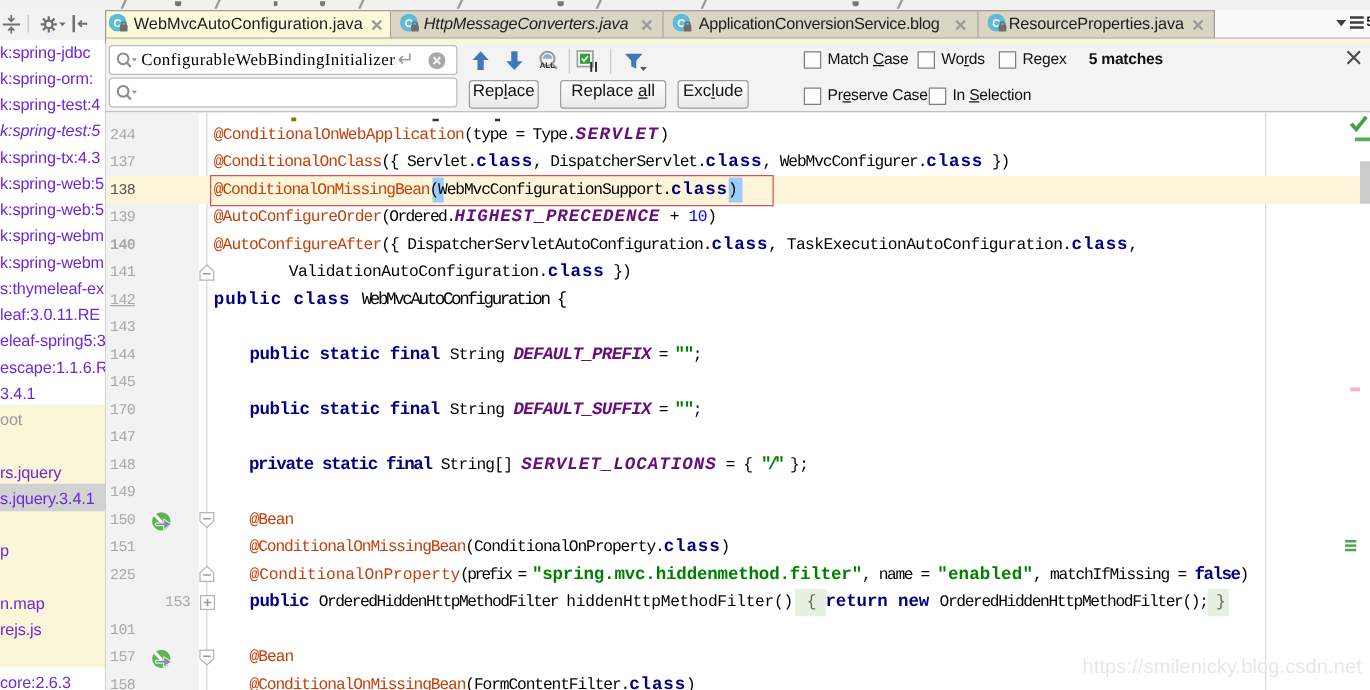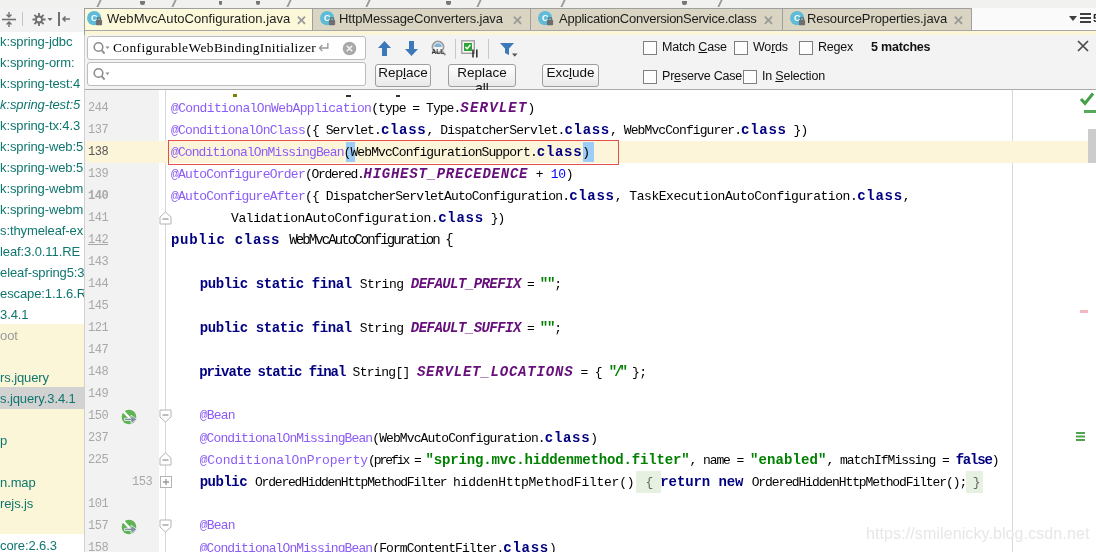--- a/index.html
+++ b/index.html
@@ -1,35 +1,35 @@
 <!DOCTYPE html>
 <html><head>
 <meta charset="utf-8">
 <style>
 * { margin:0; padding:0; box-sizing:border-box; }
 html,body { width:1096px; height:552px; overflow:hidden; }
 body { position:relative; background:#ffffff; font-family:"Liberation Sans", sans-serif; }
 .abs { position:absolute; }
 
 .cl { position:absolute; white-space:pre; font-family:"Liberation Mono", monospace; font-size:13px; line-height:22px; height:22px; color:#000; }
-.an { color:#8b5cf6; letter-spacing:1.2px; }
+.an { color:#c2410c; letter-spacing:1.2px; }
 .pl { color:#000000; letter-spacing:-0.8px; }
 .kw { color:#000080; font-weight:bold; font-size:14px; letter-spacing:0.2px; }
 .st { color:#008000; font-weight:bold; font-size:14px; }
 .sf { color:#660E7A; font-weight:bold; font-style:italic; font-size:14px; }
 .nu { color:#0000FF; letter-spacing:-0.8px; }
 .lnum { position:absolute; left:88px; font-family:"Liberation Mono", monospace; font-size:12px; color:#a8a8a8; line-height:22px; height:22px; letter-spacing:-0.5px; }
 
 .tab { position:absolute; top:8px; height:23px; background:#d9d5c2; border-right:1px solid #9f9f9f; }
 .tabtxt { position:absolute; top:4px; font-size:13px; color:#1c1c1c; white-space:nowrap; }
 .tx { position:absolute; top:5px; color:#9a9a9a; font-size:13px; font-weight:bold; }
 .cbox { position:absolute; width:14px; height:14px; background:#fdfdfd; border:1px solid #7f7f7f; }
 .cblab { position:absolute; font-size:12.5px; letter-spacing:-0.2px; color:#111; white-space:nowrap; }
 .btn { position:absolute; top:64px; height:23px; background:linear-gradient(#fefefe,#e9e9e9); border:1px solid #9e9e9e; border-radius:3px; font-size:13.5px; color:#111; text-align:center; }
-.treerow { position:absolute; left:0; width:85px; height:21px; line-height:21px; font-size:13px; letter-spacing:-0.1px; color:#0f766e; white-space:nowrap; overflow:hidden; }
+.treerow { position:absolute; left:0; width:85px; height:21px; line-height:21px; font-size:13px; letter-spacing:-0.1px; color:#6d28d9; white-space:nowrap; overflow:hidden; }
 </style>
 </head>
 <body>
 
 <div class="abs" style="left:0;top:0;width:1096px;height:8px;background:#f1f1f0;"></div>
 
 <div class="abs" style="left:0;top:8px;width:85px;height:24px;background:#f2f2f2;"></div>
 <div class="abs" style="left:0;top:32px;width:85px;height:520px;background:#ffffff;"></div>
 <div class="abs" style="left:0;top:324px;width:85px;height:210px;background:#fbf6d8;"></div>
 <div class="abs" style="left:0;top:387px;width:85px;height:22px;background:#d2d2d2;"></div>
@@ -70,25 +70,25 @@
 <div class="abs" style="left:219px;top:1px;width:3px;height:4px;background:#777;border-radius:0 0 2px 2px;"></div>
 <div class="abs" style="left:256px;top:1px;width:4px;height:4px;background:#777;border-radius:0 0 2px 2px;"></div>
 <div class="abs" style="left:446px;top:1px;width:5px;height:4px;background:#777;border-radius:0 0 2px 2px;"></div>
 <div class="abs" style="left:682px;top:1px;width:5px;height:4px;background:#777;border-radius:0 0 2px 2px;"></div>
 
 <div class="abs" style="left:84px;top:8px;width:229px;height:27px;background:#fcf8da;border-left:1px solid #9f9f9f;border-right:1px solid #9f9f9f;border-top:1px solid #9f9f9f;"></div>
 <div class="tabtxt" style="left:107px;top:11px;letter-spacing:0.05px;">WebMvcAutoConfiguration.java</div>
 <div class="tx" style="left:296px;top:13px;">✕</div>
 
 <div class="tab" style="left:313px;width:218px;border-top:1px solid #9f9f9f;"></div>
-<div class="tabtxt" style="left:339px;top:11px;letter-spacing:-0.15px;">HttpMessageConverters.java</div>
+<div class="tabtxt" style="left:339px;top:11px;letter-spacing:-0.15px;font-style:italic;">HttpMessageConverters.java</div>
 <div class="tx" style="left:512px;top:13px;">✕</div>
 
 <div class="tab" style="left:531px;width:252px;border-top:1px solid #9f9f9f;"></div>
-<div class="tabtxt" style="left:559px;top:11px;letter-spacing:-0.25px;">ApplicationConversionService.class</div>
+<div class="tabtxt" style="left:559px;top:11px;letter-spacing:-0.25px;">ApplicationConversionService.blog</div>
 <div class="tx" style="left:763px;top:13px;">✕</div>
 
 <div class="tab" style="left:783px;width:189px;border-top:1px solid #9f9f9f;"></div>
 <div class="tabtxt" style="left:807px;top:11px;letter-spacing:-0.1px;">ResourceProperties.java</div>
 <div class="tx" style="left:953px;top:13px;">✕</div>
 
 <svg class="abs" style="left:87px;top:11px;" width="16" height="16" viewBox="0 0 18 18">
     <circle cx="8" cy="8" r="8" fill="#5fbcd9"></circle>
     <text x="8" y="11.5" font-size="10" font-weight="bold" fill="#fff" text-anchor="middle" font-family="Liberation Sans">C</text>
     <rect x="10" y="10" width="7" height="6" rx="1" fill="#6e6e6e"></rect>
@@ -163,21 +163,21 @@
     <rect x="11.2" y="9.5" width="1.6" height="8" fill="#333"></rect>
     <rect x="15" y="9.5" width="1.6" height="8" fill="#333"></rect>
   </svg>
 <div class="abs" style="left:488px;top:39px;width:1px;height:20px;background:#c9c9c9;"></div>
 <svg class="abs" style="left:499px;top:42px;" width="20" height="16" viewBox="0 0 20 16">
     <path d="M1 1 L15 1 L10 6.5 L10 13 L6 11 L6 6.5 Z" fill="#3d79ba"></path>
     <path d="M13 11.5 l5.5 0 l-2.75 3.3 z" fill="#555"></path>
   </svg>
 
 <div class="btn" style="left:375px;width:56px;">Rep<span style="text-decoration:underline">l</span>ace</div>
-<div class="btn" style="left:448px;width:68px;">Replace <span style="text-decoration:underline">a</span>ll</div>
+<div class="btn" style="left:448px;width:85px;">Replace <span style="text-decoration:underline">a</span>ll</div>
 <div class="btn" style="left:542px;width:57px;">Exc<span style="text-decoration:underline">l</span>ude</div>
 
 <div class="cbox" style="left:643px;top:41px;"></div>
 <div class="cblab" style="left:662px;top:40px;">Match <span style="text-decoration:underline">C</span>ase</div>
 <div class="cbox" style="left:734px;top:41px;"></div>
 <div class="cblab" style="left:753px;top:40px;">Wo<span style="text-decoration:underline">r</span>ds</div>
 <div class="cbox" style="left:799px;top:41px;"></div>
 <div class="cblab" style="left:818px;top:40px;">Re<span style="text-decoration:underline">g</span>ex</div>
 <div class="cblab" style="left:871px;top:40px;font-weight:bold;">5 matches</div>
 <div class="cbox" style="left:643px;top:70px;"></div>
@@ -222,26 +222,26 @@
 <div class="lnum" style="top:97px;">244</div>
 <div class="lnum" style="top:119px;">137</div>
 <div class="lnum" style="top:141px;color:#555;">138</div>
 <div class="lnum" style="top:163px;">139</div>
 <div class="lnum" style="top:185px;font-weight:bold;">140</div>
 <div class="lnum" style="top:207px;">141</div>
 <div class="lnum" style="top:229px;text-decoration:underline;">142</div>
 <div class="lnum" style="top:251px;">143</div>
 <div class="lnum" style="top:273px;">144</div>
 <div class="lnum" style="top:295px;">145</div>
-<div class="lnum" style="top:317px;">121</div>
+<div class="lnum" style="top:317px;">170</div>
 <div class="lnum" style="top:339px;">147</div>
 <div class="lnum" style="top:361px;">148</div>
 <div class="lnum" style="top:383px;">149</div>
 <div class="lnum" style="top:405px;">150</div>
-<div class="lnum" style="top:427px;">237</div>
+<div class="lnum" style="top:427px;">151</div>
 <div class="lnum" style="top:449px;">225</div>
 <div class="lnum" style="top:471px;margin-left:44px;">153</div>
 <div class="lnum" style="top:493px;">101</div>
 <div class="lnum" style="top:515px;">157</div>
 <div class="lnum" style="top:537px;">158</div>
 
 <svg class="abs" style="left:121px;top:409px;" width="18" height="17" viewBox="0 0 18 17">
     <circle cx="8" cy="8" r="7.3" fill="#5eb354"></circle>
     <path d="M2.5 2.5 L8.5 9" stroke="#fff" stroke-width="2.4"></path>
     <path d="M3.5 9.3 L10 9.3 L10 6.2 L16 10.4 L10 14.6 L10 11.5 L3.5 11.5 Z" fill="#7f93a5" stroke="#f4f4f4" stroke-width="0.8"></path>
@@ -280,21 +280,21 @@
 <div class="cl" style="left:171px;top:119px;"><span class="an" style="letter-spacing:-0.75px;">@ConditionalOnClass</span><span class="pl" style="letter-spacing:-0.9px;">({ Servlet.</span><span class="kw" style="letter-spacing:0.7px;">class</span><span class="pl" style="letter-spacing:-0.9px;">, DispatcherServlet.</span><span class="kw" style="letter-spacing:0.7px;">class</span><span class="pl" style="letter-spacing:-0.9px;">, WebMvcConfigurer.</span><span class="kw" style="letter-spacing:0.7px;">class</span><span class="pl" style="letter-spacing:-0.9px;"> })</span></div>
 <div class="cl" style="left:171px;top:141px;"><span class="an" style="letter-spacing:-0.9px;">@ConditionalOnMissingBean</span><span class="pl" style="letter-spacing:-0.9px;">(WebMvcConfigurationSupport.</span><span class="kw" style="letter-spacing:0.7px;">class</span><span class="pl" style="letter-spacing:-0.9px;">)</span></div>
 <div class="cl" style="left:171px;top:163px;"><span class="an" style="letter-spacing:-0.75px;">@AutoConfigureOrder</span><span class="pl" style="letter-spacing:-1.3px;">(Ordered.</span><span class="sf" style="letter-spacing:0.75px;">HIGHEST_PRECEDENCE</span><span class="pl" style="letter-spacing:-0.3px;"> + </span><span class="nu" style="letter-spacing:-0.3px;">10</span><span class="pl" style="letter-spacing:-0.3px;">)</span></div>
 <div class="cl" style="left:171px;top:185px;"><span class="an" style="letter-spacing:-0.75px;">@AutoConfigureAfter</span><span class="pl" style="letter-spacing:-0.85px;">({ DispatcherServletAutoConfiguration.</span><span class="kw" style="letter-spacing:0.7px;">class</span><span class="pl" style="letter-spacing:-0.45px;">, TaskExecutionAutoConfiguration.</span><span class="kw" style="letter-spacing:0.7px;">class</span><span class="pl">,</span></div>
 <div class="cl" style="left:231px;top:207px;"><span class="pl" style="letter-spacing:-0.4px;">ValidationAutoConfiguration.</span><span class="kw" style="letter-spacing:0.7px;">class</span><span class="pl" style="letter-spacing:-0.9px;"> })</span></div>
 <div class="cl" style="left:171px;top:229px;"><span class="kw" style="letter-spacing:0.7px;">public class </span><span class="pl" style="font-size:14px;letter-spacing:-1.9px;">WebMvcAutoConfiguration {</span></div>
 <div class="cl" style="left:199.7px;top:273px;"><span class="kw" style="letter-spacing:-0.4px;">public static final </span><span class="pl" style="letter-spacing:-0.5px;">String </span><span class="sf" style="letter-spacing:-0.55px;">DEFAULT_PREFIX</span><span class="pl" style="letter-spacing:-1.5px;"> = </span><span class="st" style="letter-spacing:-1.1px;">""</span><span class="pl">;</span></div>
 <div class="cl" style="left:199.7px;top:317px;"><span class="kw" style="letter-spacing:-0.4px;">public static final </span><span class="pl" style="letter-spacing:-0.5px;">String </span><span class="sf" style="letter-spacing:-0.55px;">DEFAULT_SUFFIX</span><span class="pl" style="letter-spacing:-1.5px;"> = </span><span class="st" style="letter-spacing:-1.1px;">""</span><span class="pl">;</span></div>
 <div class="cl" style="left:199.2px;top:361px;"><span class="kw" style="letter-spacing:-1.1px;">private static final </span><span class="pl" style="letter-spacing:-0.65px;">String[] </span><span class="sf" style="letter-spacing:0.8px;">SERVLET_LOCATIONS</span><span class="pl" style="letter-spacing:-0.7px;"> = { </span><span class="st" style="letter-spacing:-3.1px;">"/"</span><span class="pl" style="letter-spacing:-0.5px;"> };</span></div>
 <div class="cl" style="left:199.7px;top:405px;"><span class="an" style="letter-spacing:-0.8px;">@Bean</span></div>
-<div class="cl" style="left:199.7px;top:427px;"><span class="an" style="letter-spacing:-0.9px;">@ConditionalOnMissingBean</span><span class="pl" style="letter-spacing:-0.9px;">(WebMvcAutoConfiguration.</span><span class="kw" style="letter-spacing:0.7px;">class</span><span class="pl">)</span></div>
+<div class="cl" style="left:199.7px;top:427px;"><span class="an" style="letter-spacing:-0.9px;">@ConditionalOnMissingBean</span><span class="pl" style="letter-spacing:-0.9px;">(ConditionalOnProperty.</span><span class="kw" style="letter-spacing:0.7px;">class</span><span class="pl">)</span></div>
 <div class="cl" style="left:199.7px;top:449px;"><span class="an" style="letter-spacing:-0.15px;">@ConditionalOnProperty</span><span class="pl" style="letter-spacing:-2.05px;">(prefix = </span><span class="st" style="letter-spacing:-0.15px;">"spring.mvc.hiddenmethod.filter"</span><span class="pl" style="letter-spacing:-1.1px;">, name = </span><span class="st" style="letter-spacing:0.1px;">"enabled"</span><span class="pl" style="letter-spacing:-1.0px;">, matchIfMissing = </span><span class="kw" style="letter-spacing:-1.2px;">false</span><span class="pl">)</span></div>
 <div class="cl" style="left:199.7px;top:471px;"><span class="kw" style="letter-spacing:-0.5px;">public </span><span class="pl" style="letter-spacing:-1.2px;">OrderedHiddenHttpMethodFilter </span><span class="pl" style="letter-spacing:-0.25px;">hiddenHttpMethodFilter()</span><span class="pl" style="letter-spacing:3.4px;"> </span><span style="color:#666;letter-spacing:-1.3px;">{</span><span class="pl" style="letter-spacing:0.5px;"> </span><span class="kw" style="letter-spacing:-0.1px;">return new </span><span class="pl" style="letter-spacing:-1.1px;">OrderedHiddenHttpMethodFilter();</span><span class="pl" style="letter-spacing:-1.1px;"> </span><span style="color:#666;">}</span></div>
 <div class="cl" style="left:199.7px;top:515px;"><span class="an" style="letter-spacing:-0.8px;">@Bean</span></div>
 <div class="cl" style="left:199.7px;top:537px;"><span class="an" style="letter-spacing:-0.9px;">@ConditionalOnMissingBean</span><span class="pl" style="letter-spacing:-0.9px;">(FormContentFilter.</span><span class="kw" style="letter-spacing:0.7px;">class</span><span class="pl">)</span></div>
 
 <svg class="abs" style="left:1079px;top:92px;" width="16" height="14" viewBox="0 0 16 14">
     <path d="M2 7 L6 11.5 L14 1.5" stroke="#43a047" stroke-width="3" fill="none"></path>
   </svg>
 <div class="abs" style="left:1084px;top:110px;width:12px;height:2.5px;background:#57aa5b;"></div>
 <div class="abs" style="left:1088px;top:129px;width:8px;height:34px;background:#cccccc;"></div>

